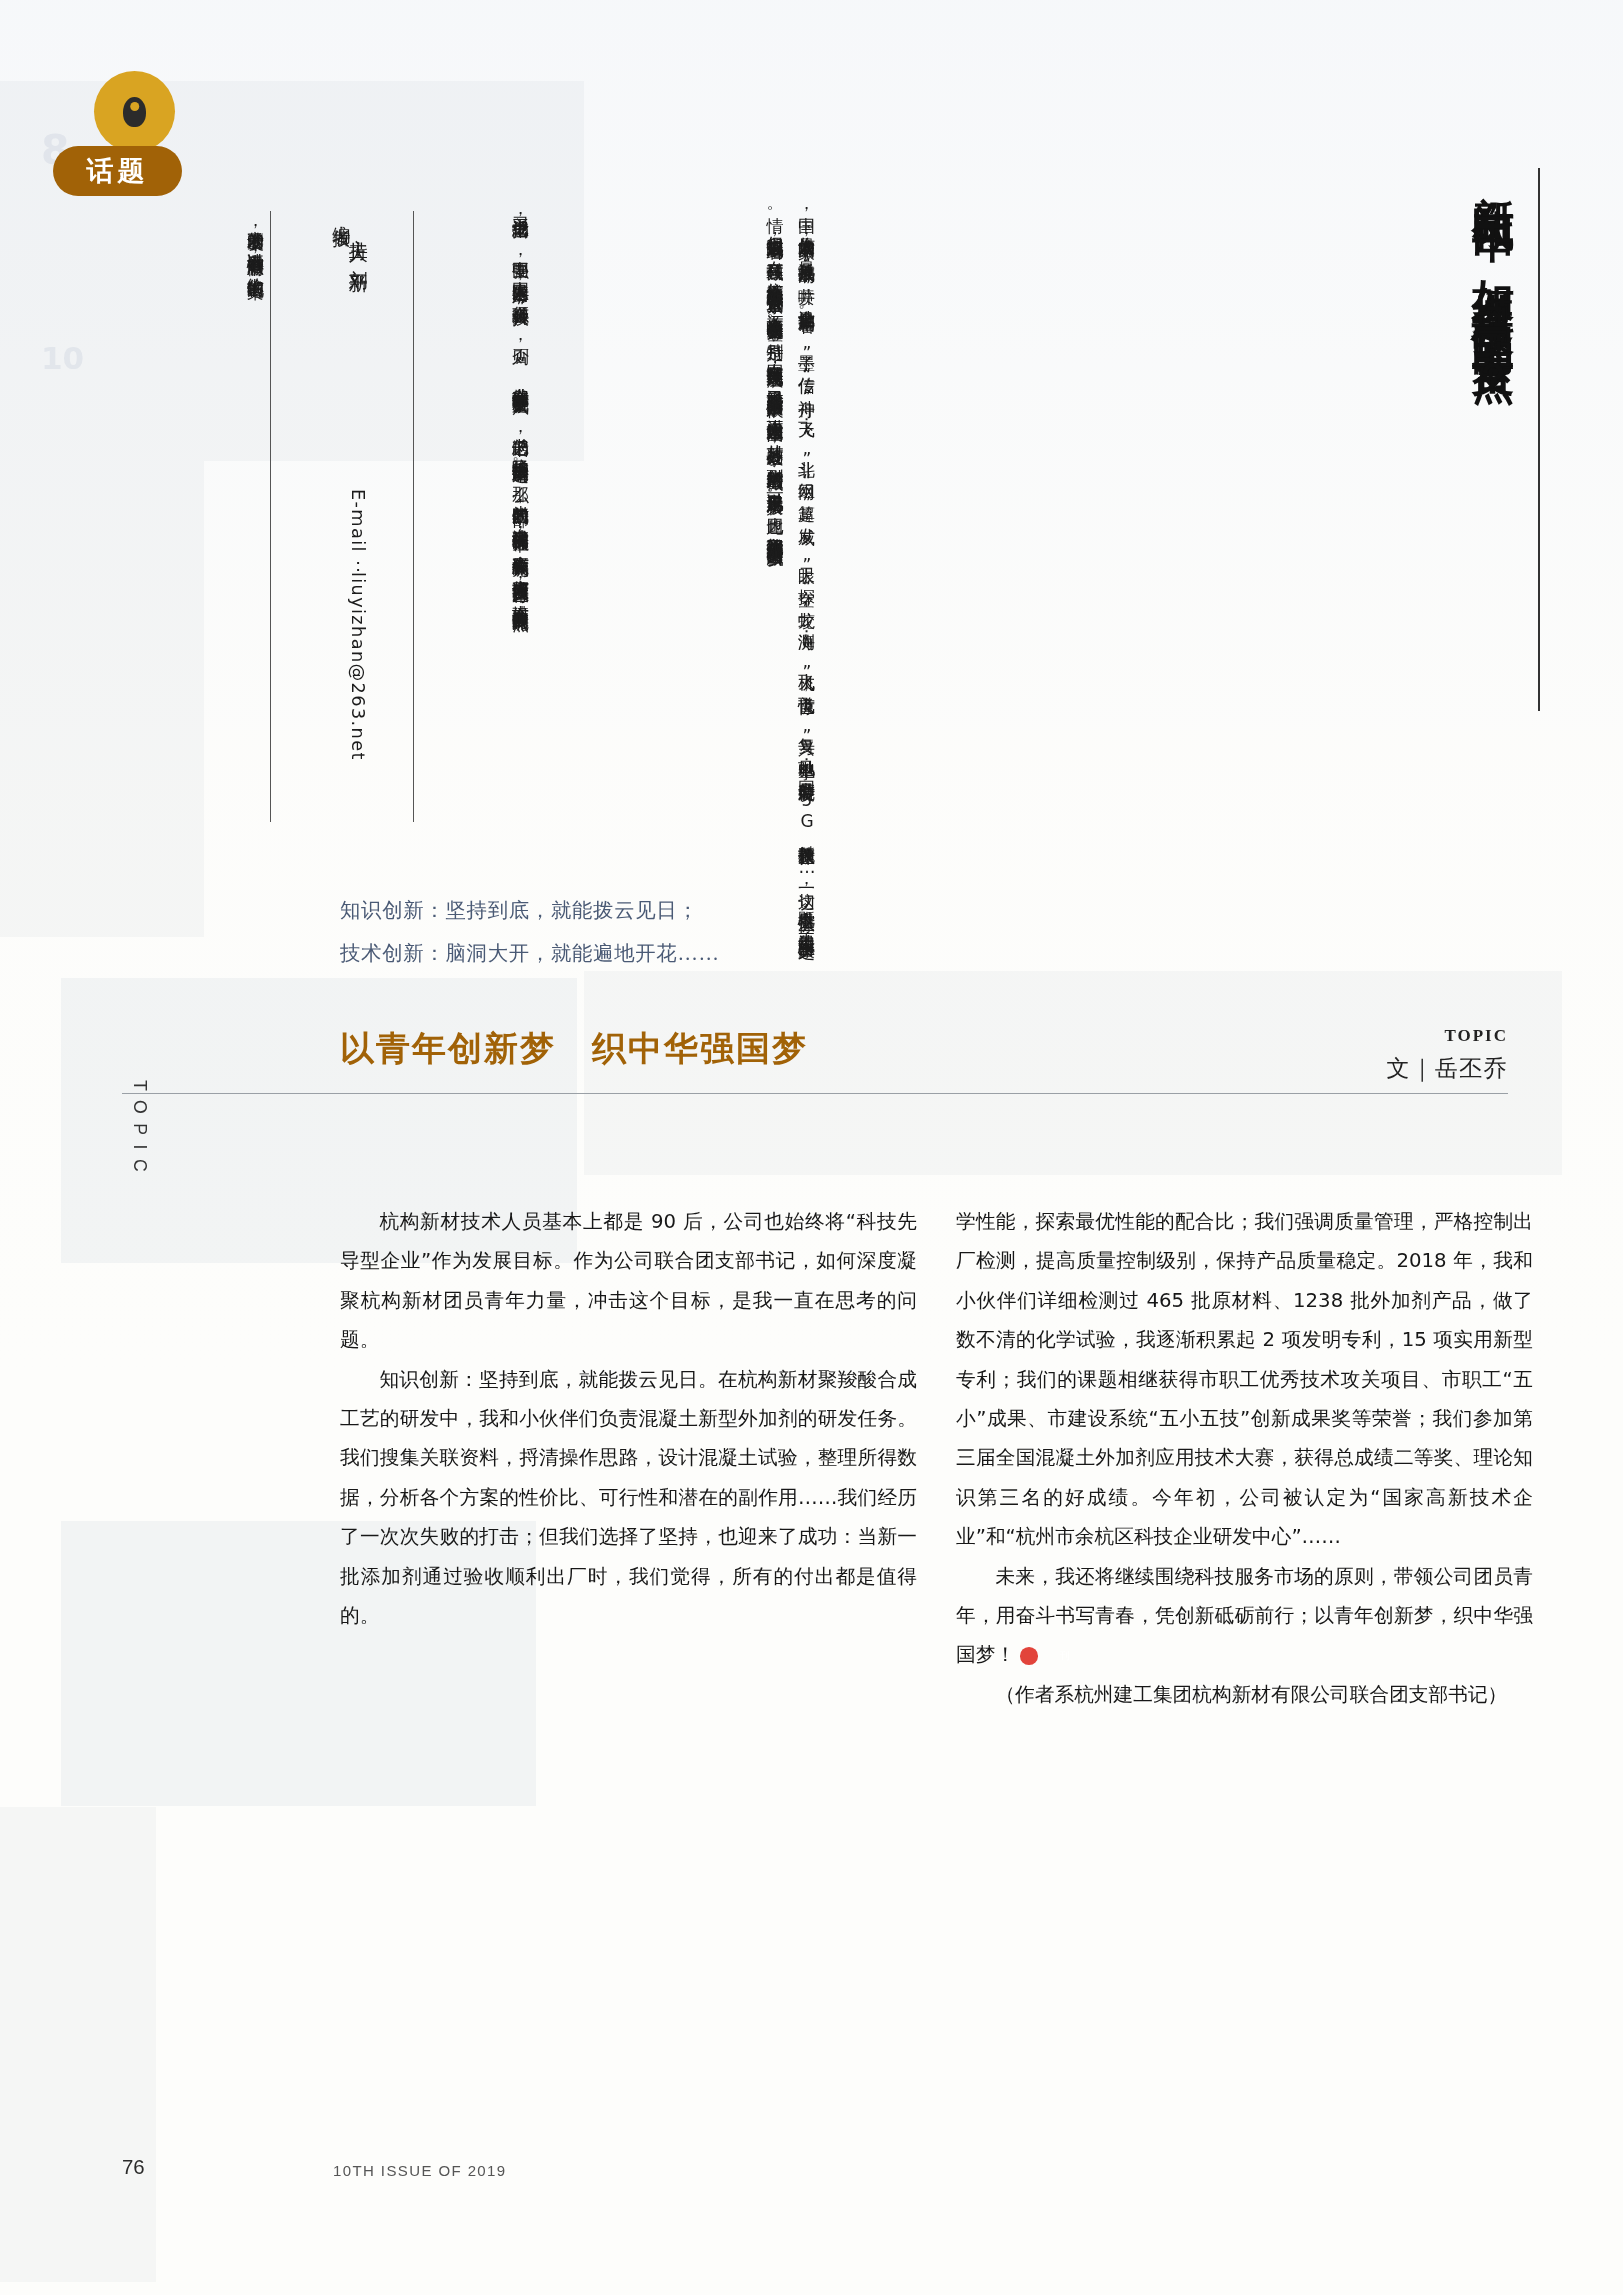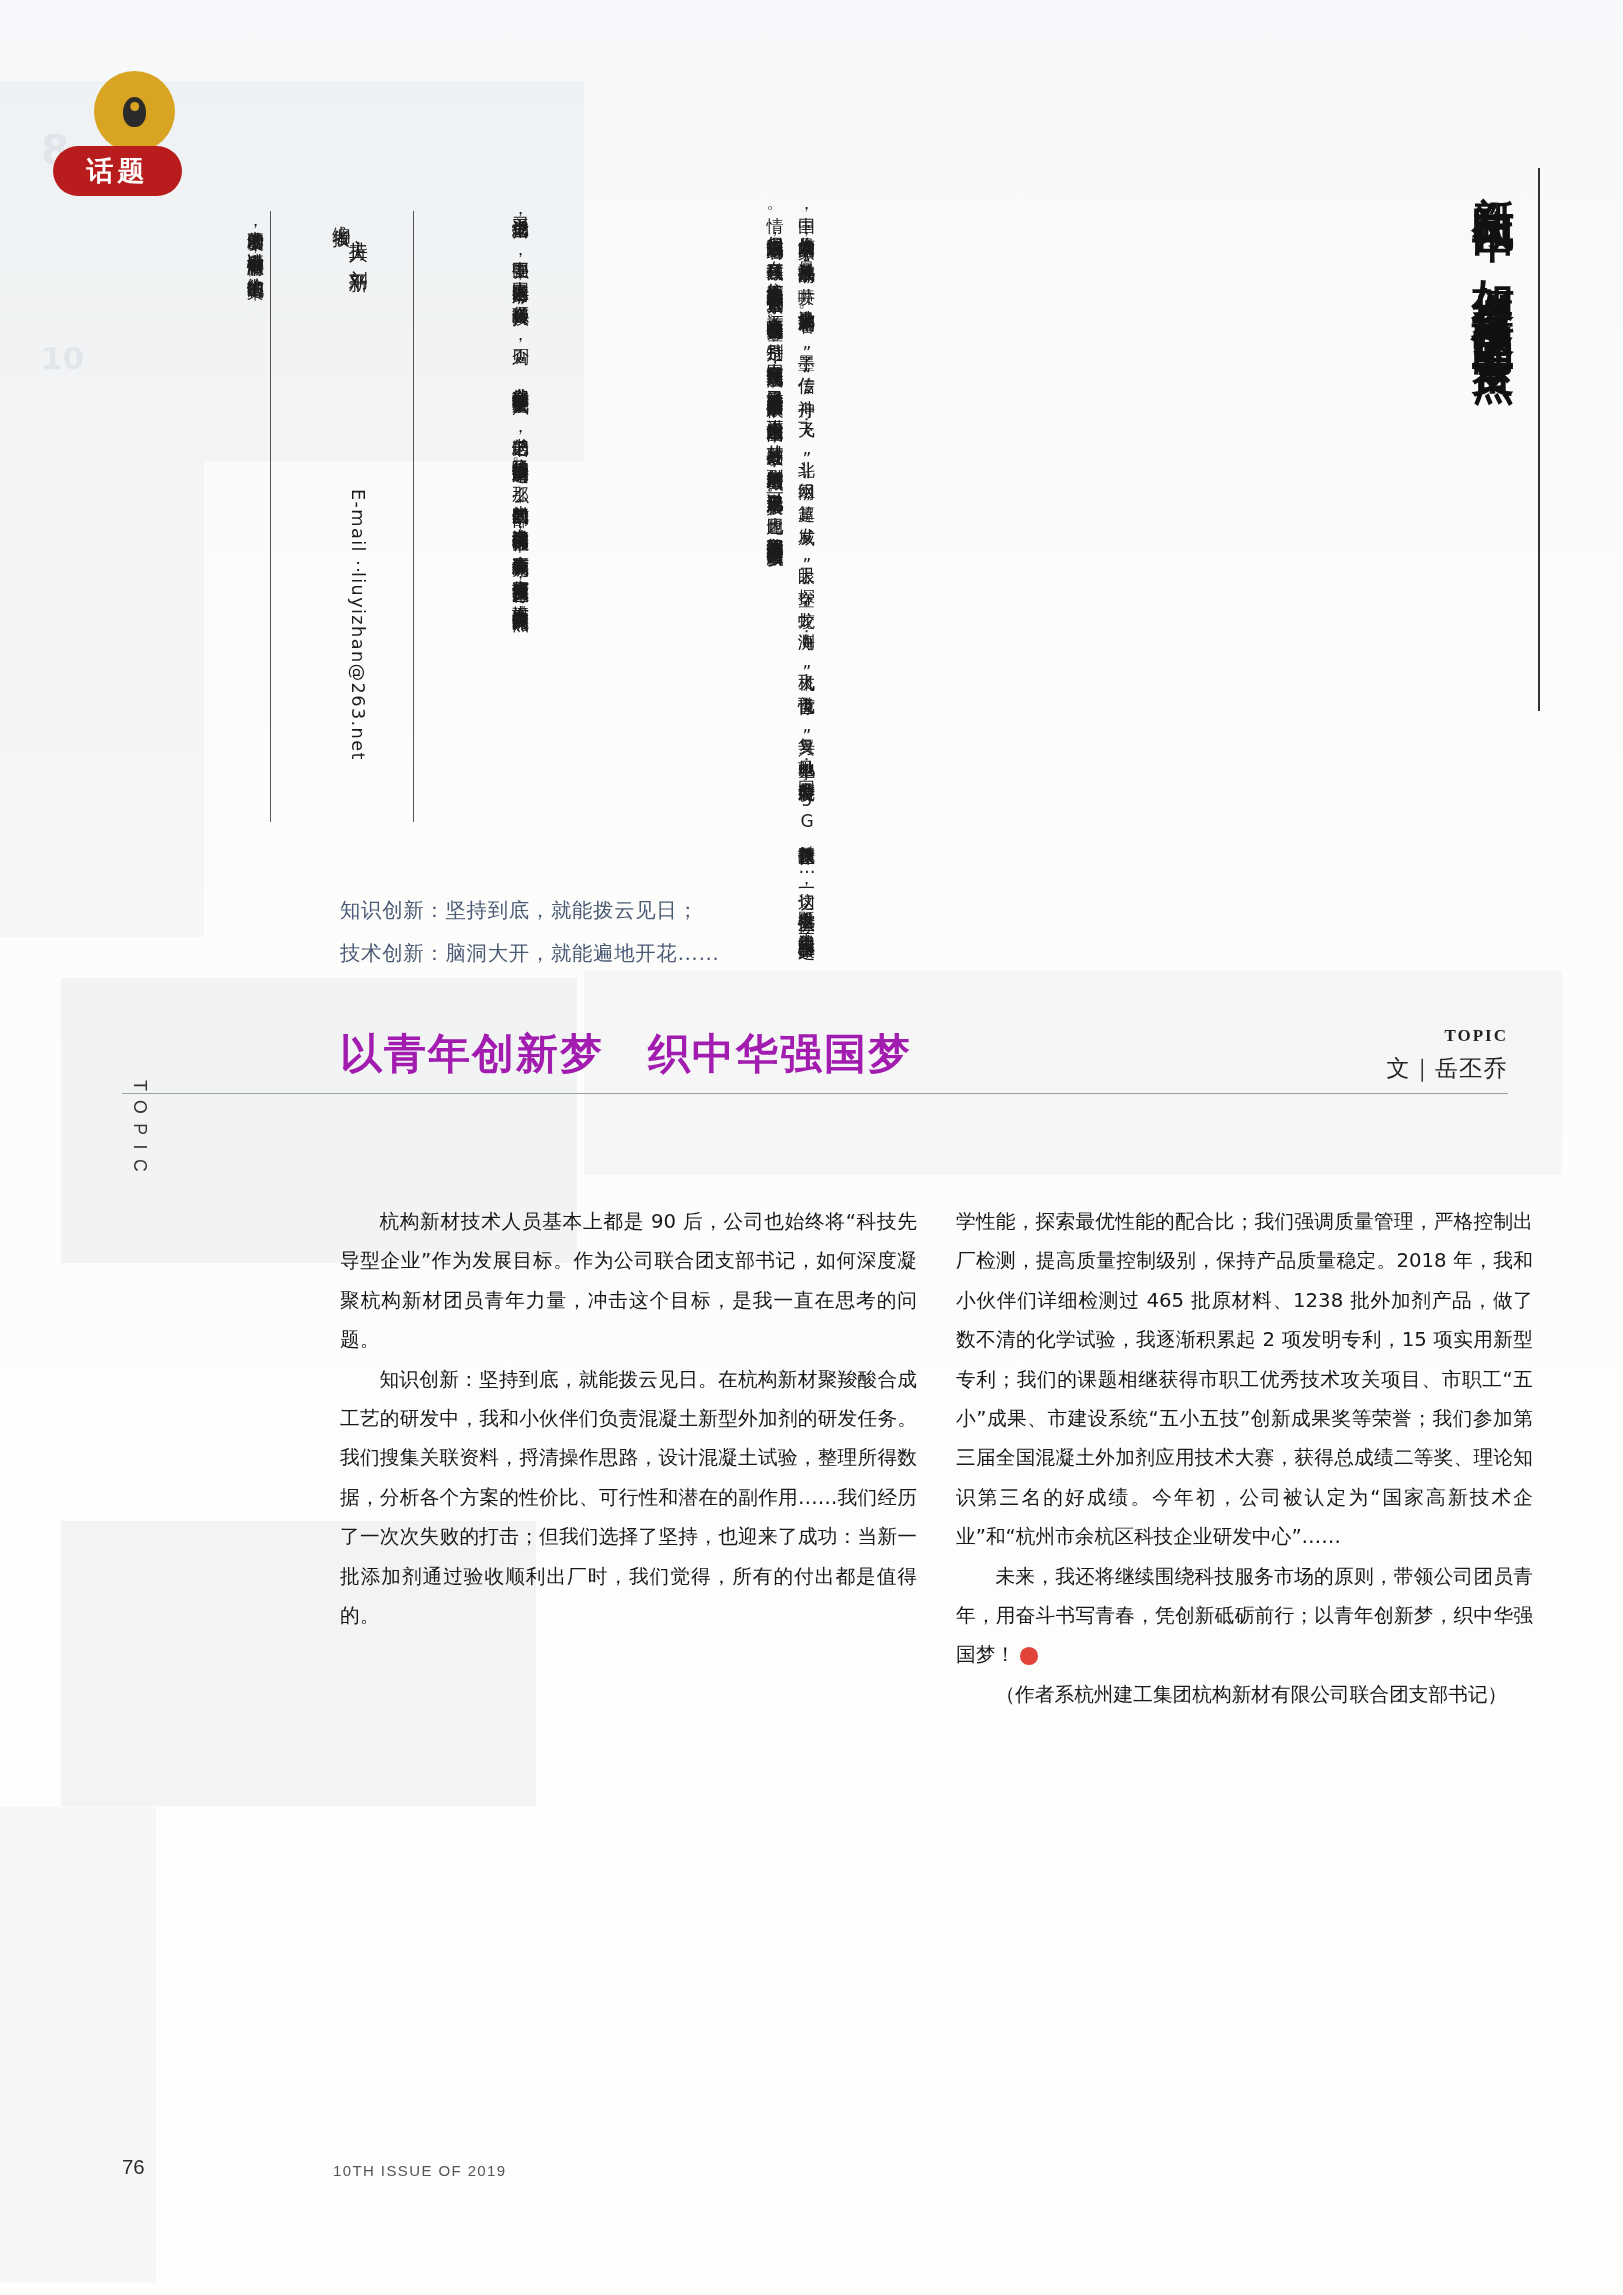--- a/index.html
+++ b/index.html
@@ -78,21 +78,21 @@
     height: 9.5px;
     border-radius: 50%;
     background: #d9a422;
   }
   .badge-pill {
     position: absolute;
     left: 0;
     top: 0;
     width: 129px;
     height: 50px;
-    background: #b91c1c;
+    background: #a16207;
     border-radius: 25px;
     display: flex;
     align-items: center;
     justify-content: center;
     color: #ffffff;
     font-size: 27px;
     letter-spacing: 4.1px;
     font-family: "DejaVu Sans", sans-serif;
     font-weight: bold;
   }
@@ -159,23 +159,23 @@
     letter-spacing: 0.7px;
   }
 
   
   .art-title {
     position: absolute;
     left: 340px;
     top: 1026px;
     font-family: Liberation Mono, monospace;
     font-weight: bold;
-    font-size: 42px;
+    font-size: 34px;
     letter-spacing: 2px;
-    color: #a21caf;
+    color: #a16207;
   }
   .author-box {
     position: absolute;
     right: 115px;
     top: 1026px;
     text-align: right;
     font-family: "DejaVu Sans", sans-serif;
   }
   .author-kicker {
     font-family: "Liberation Serif", serif;

